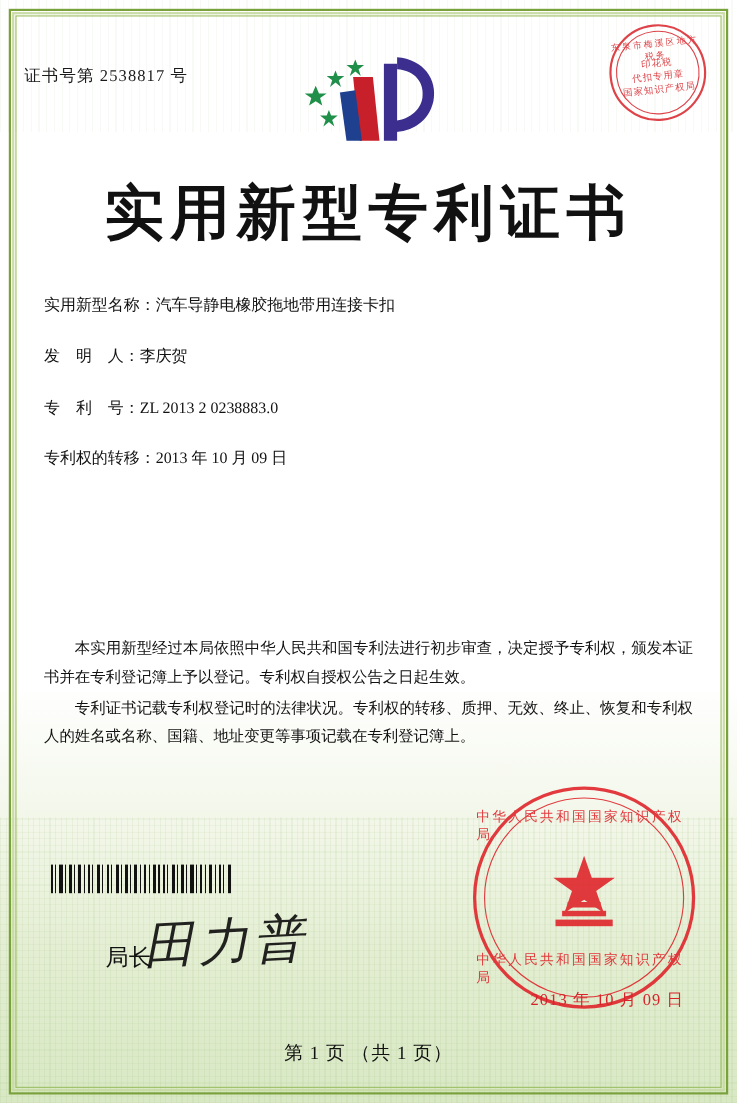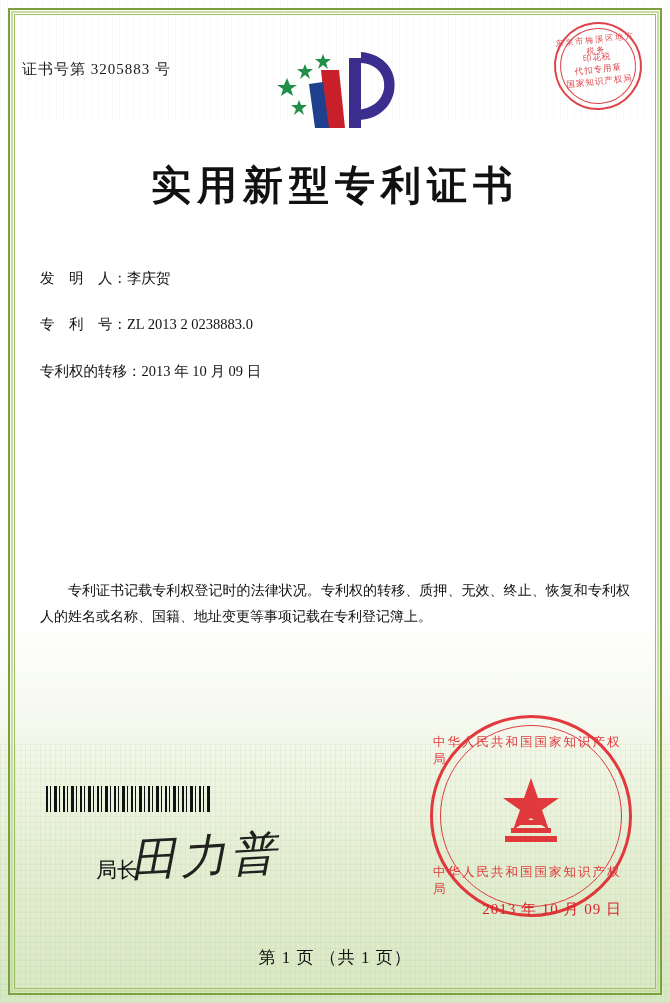--- a/index.html
+++ b/index.html
@@ -75,21 +75,21 @@
     position:absolute;left:50%;top:48px;transform:translateX(-50%);
     width:140px;height:86px;
   }
 
   
   .title{
     position:absolute;left:0;right:0;top:158px;
     text-align:center;
     font-family:Liberation Sans, sans-serif;
     font-weight:bold;
-    font-size:40px;
+    font-size:54px;
     letter-spacing:6px;
     color:#111;
   }
 
   
   .fields{
     position:absolute;left:40px;right:40px;top:268px;
     font-size:14.5px;color:#111;
   }
   .field{ margin-bottom:26px; line-height:1.4; }
@@ -163,21 +163,21 @@
 
 <div class="page">
 
   <div class="top-tex"></div>
   <div class="bottom-tex"></div>
 
   <div class="frame-outer"></div>
   <div class="frame-band"></div>
   <div class="frame-inner"></div>
 
-  <div class="cert-no">证书号第 3205883 号</div>
+  <div class="cert-no">证书号第 2538817 号</div>
 
   <div class="seal-top">
     <div class="ring"></div>
     <div class="arc">东泉市梅溪区地方税务</div>
     <div class="l1">印花税</div>
     <div class="l2">代扣专用章</div>
     <div class="l3">国家知识产权局</div>
   </div>
 
   <div class="logo">
@@ -192,31 +192,35 @@
         <polygon points="34,52 36,57 42,57 37,61 39,67 34,63 29,67 31,61 26,57 32,57"></polygon>
         <polygon points="58,6 60,11 66,11 61,15 63,21 58,17 53,21 55,15 50,11 56,11"></polygon>
       </g>
     </svg>
   </div>
 
   <div class="title">实用新型专利证书</div>
 
   <div class="fields">
     <div class="field">
+      <span class="lbl">实用新型名称：</span><span class="val">汽车导静电橡胶拖地带用连接卡扣</span>
+    </div>
+    <div class="field">
       <span class="lbl">发　明　人：</span><span class="val">李庆贺</span>
     </div>
     <div class="field">
       <span class="lbl">专　利　号：</span><span class="val">ZL 2013 2 0238883.0</span>
     </div>
     <div class="field">
       <span class="lbl">专利权的转移：</span><span class="val">2013 年 10 月 09 日</span>
     </div>
   </div>
 
   <div class="paras">
+    <p>本实用新型经过本局依照中华人民共和国专利法进行初步审查，决定授予专利权，颁发本证书并在专利登记簿上予以登记。专利权自授权公告之日起生效。</p>
     <p>专利证书记载专利权登记时的法律状况。专利权的转移、质押、无效、终止、恢复和专利权人的姓名或名称、国籍、地址变更等事项记载在专利登记簿上。</p>
   </div>
 
   <div class="barcode"></div>
 
   <div class="sign-label">局长</div>
   <div class="signature">田力普</div>
 
   <div class="seal-main">
     <div class="ring2"></div>

